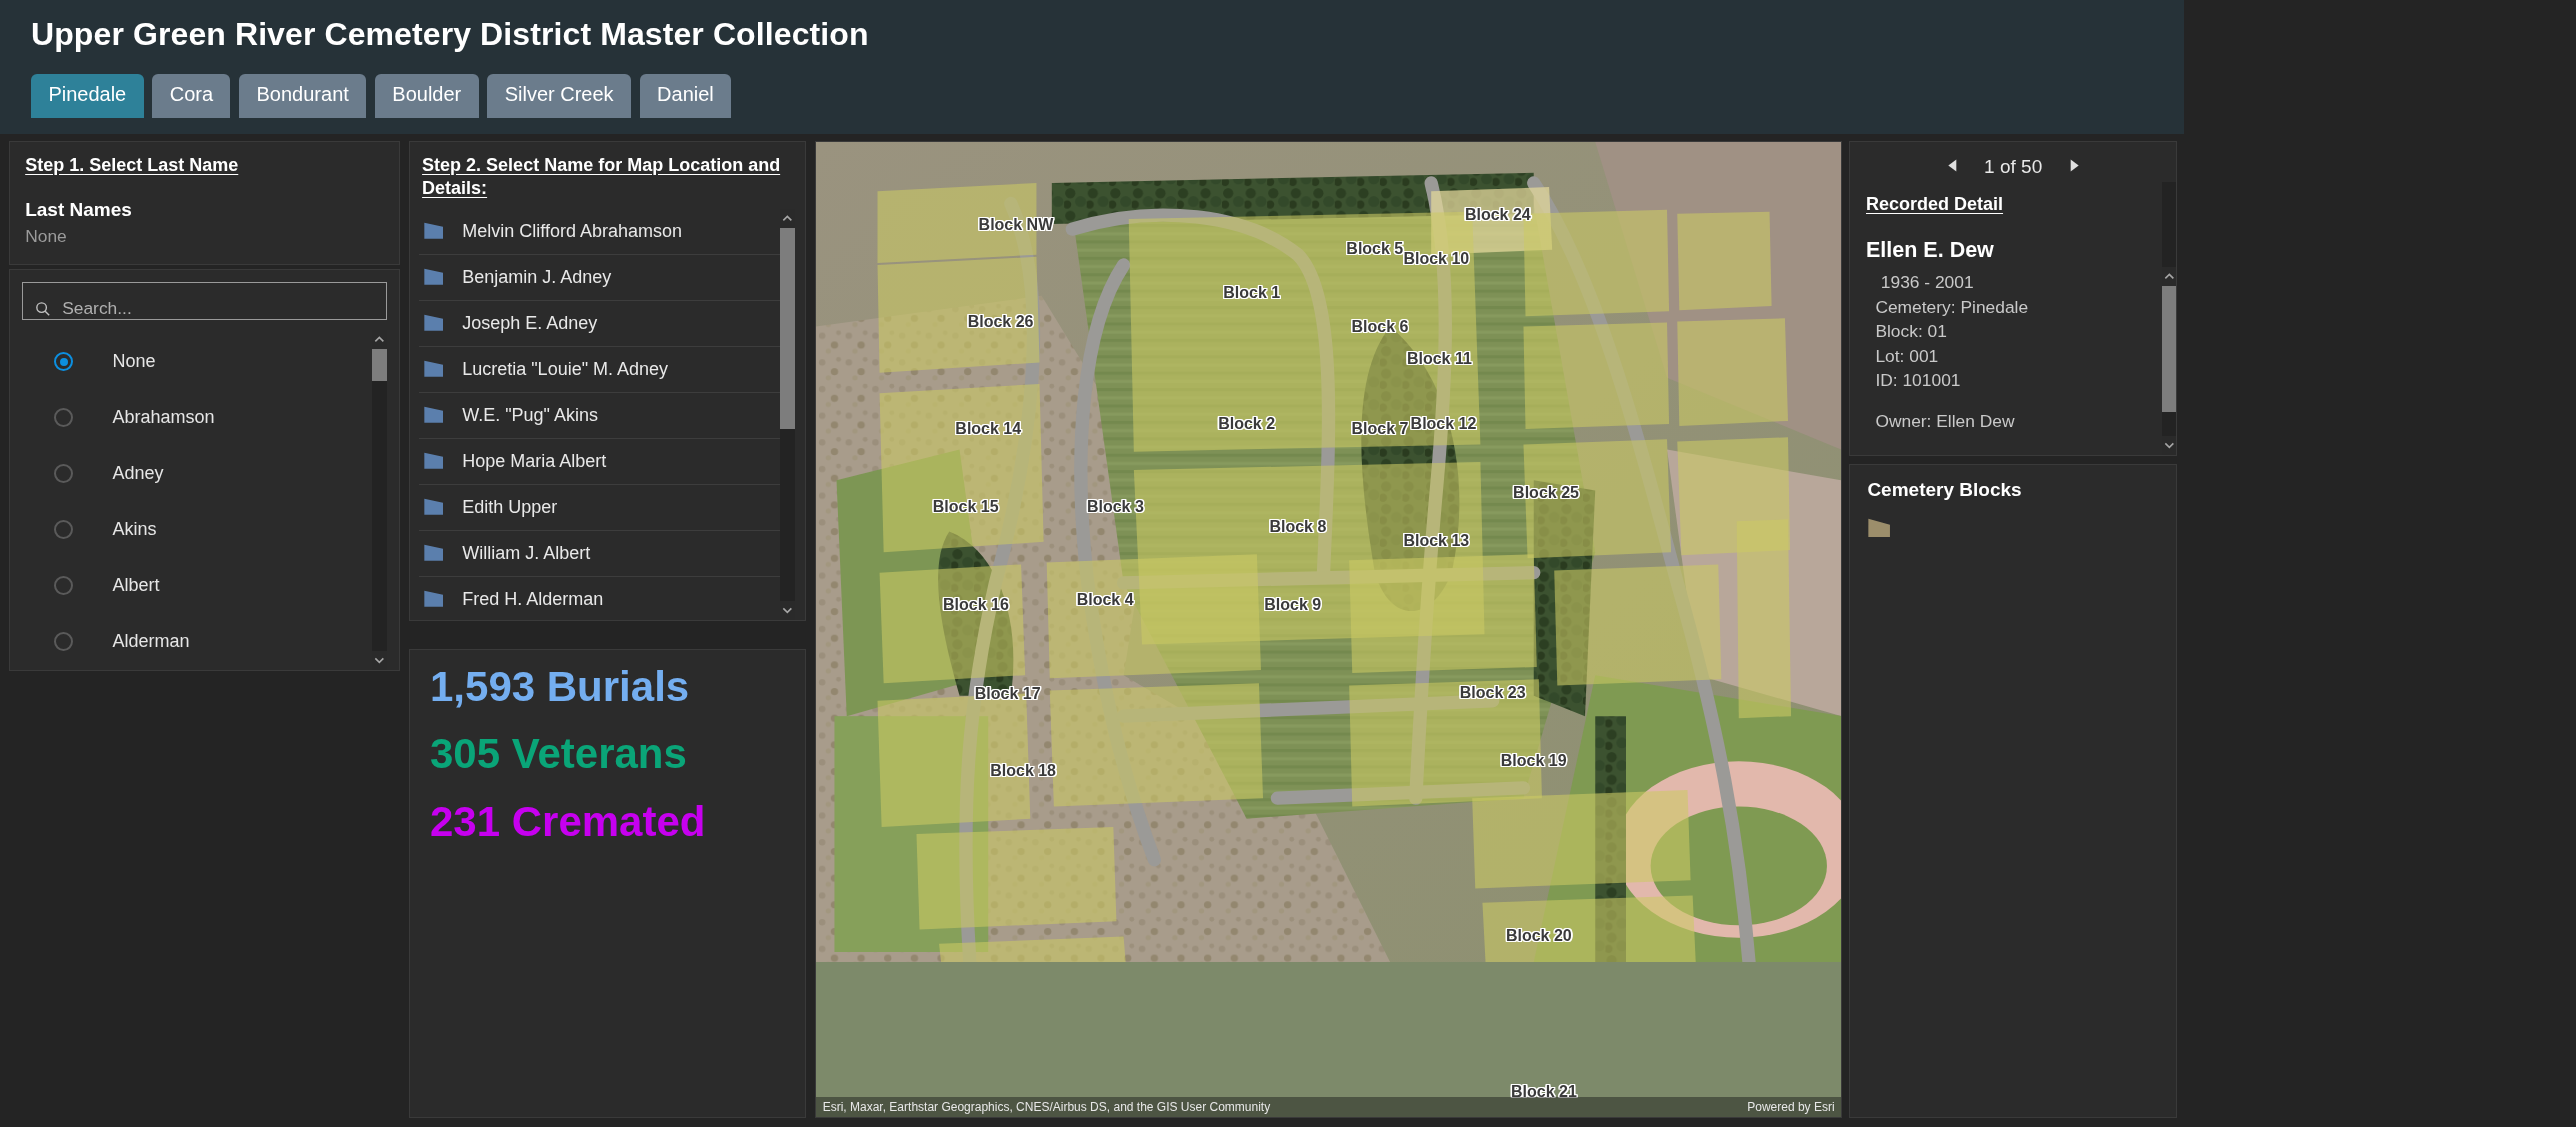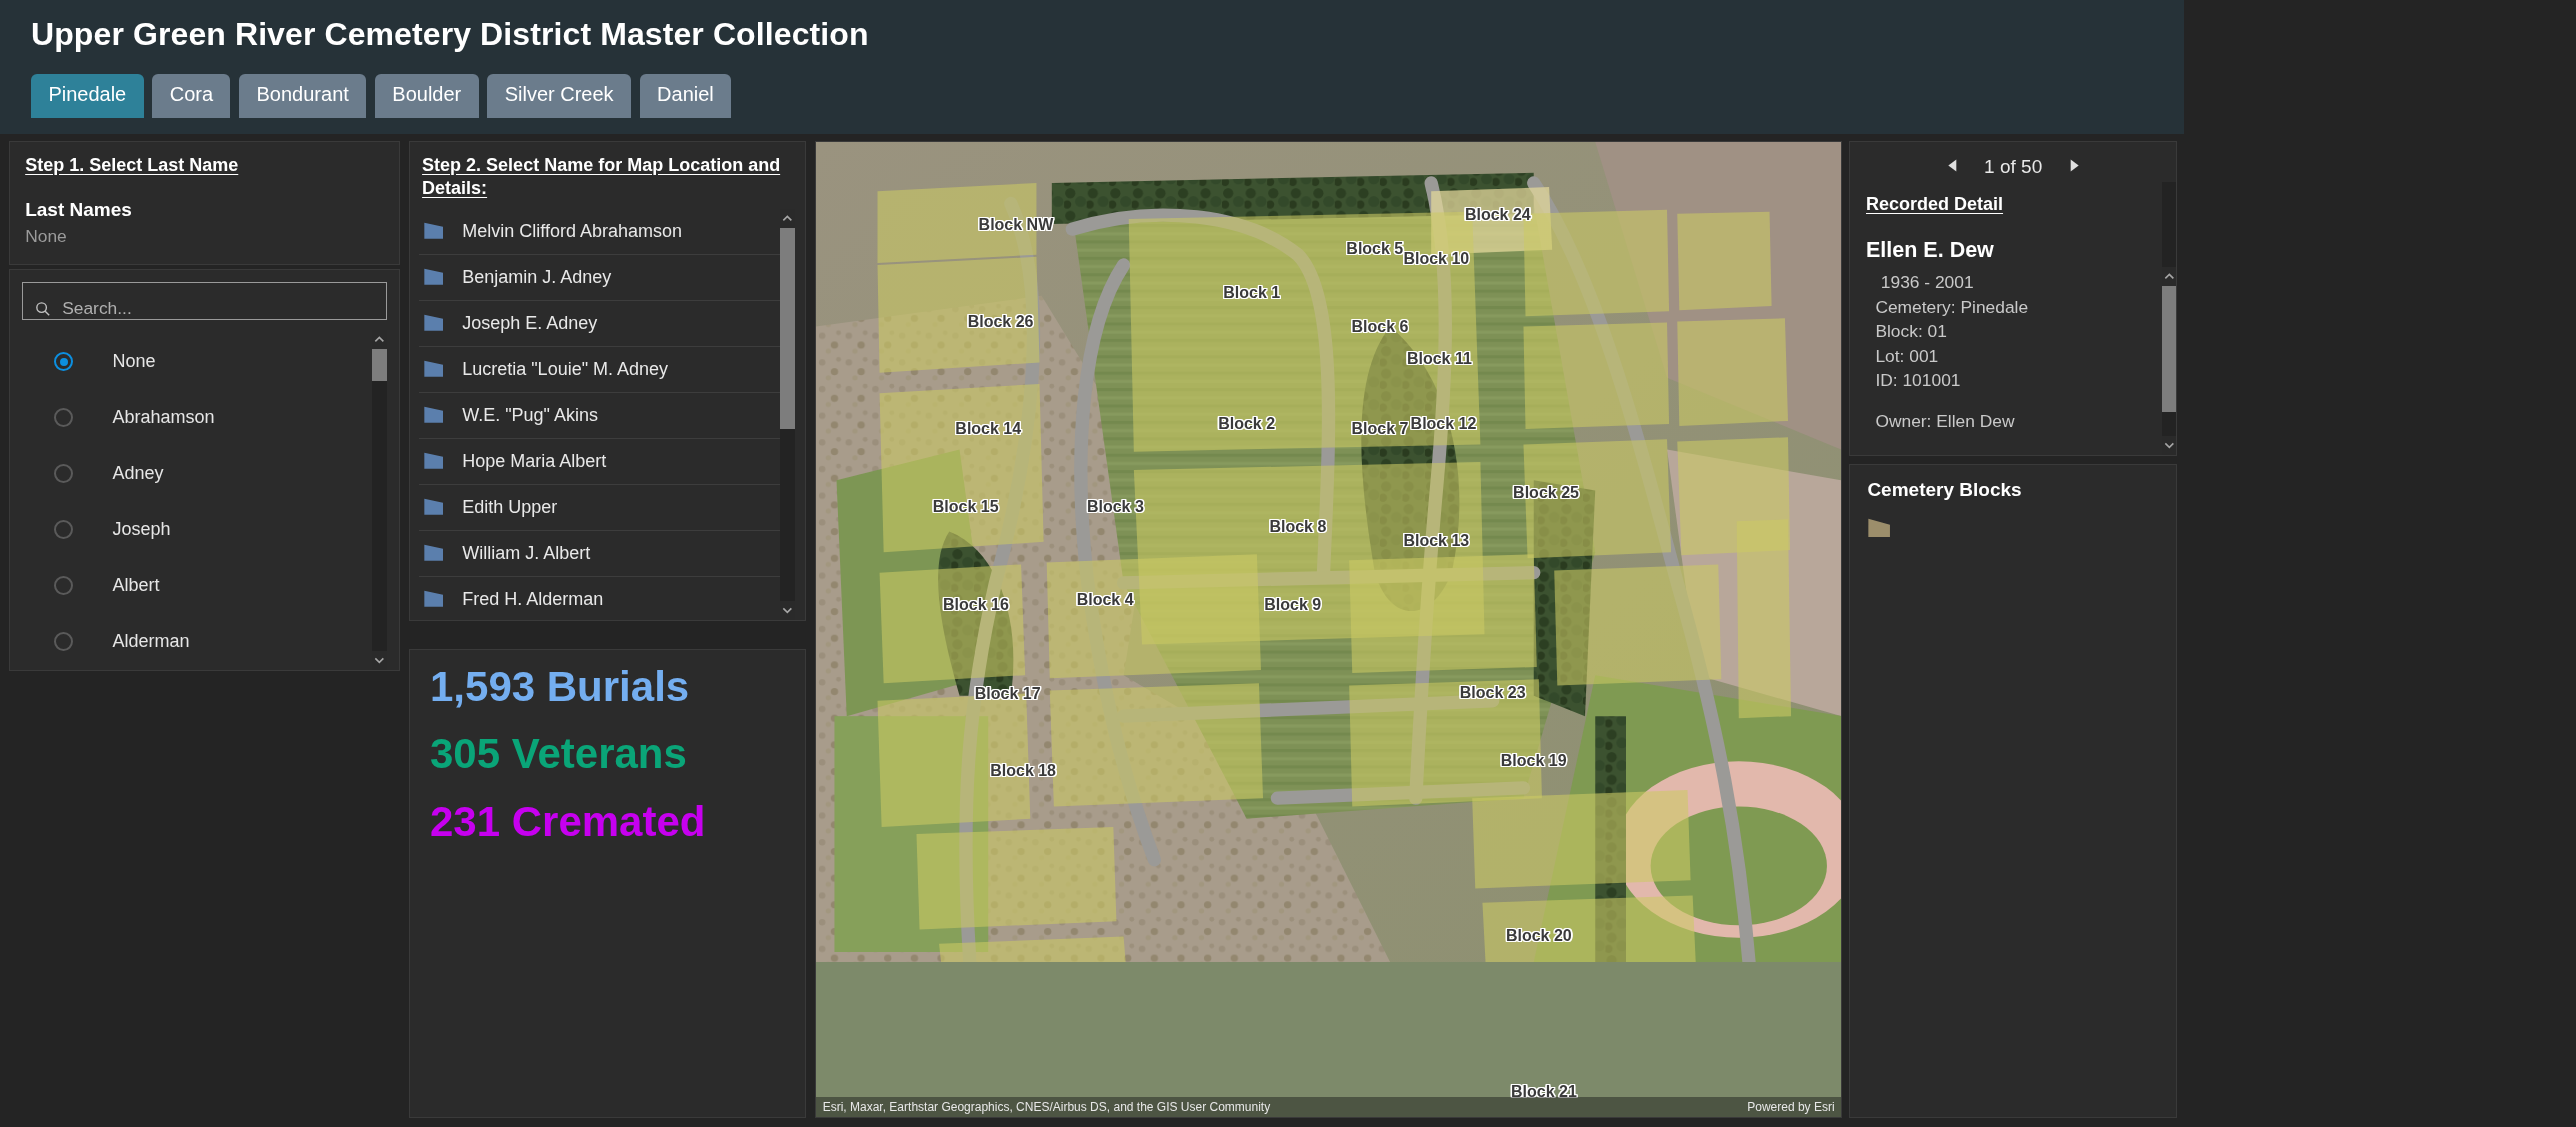--- a/index.html
+++ b/index.html
@@ -387,21 +387,21 @@
               <div class="radio-row">
                 <span class="radio-mark"></span>
                 <span class="radio-label">Abrahamson</span>
               </div>
               <div class="radio-row">
                 <span class="radio-mark"></span>
                 <span class="radio-label">Adney</span>
               </div>
               <div class="radio-row">
                 <span class="radio-mark"></span>
-                <span class="radio-label">Joseph</span>
+                <span class="radio-label">Akins</span>
               </div>
               <div class="radio-row">
                 <span class="radio-mark"></span>
                 <span class="radio-label">Albert</span>
               </div>
               <div class="radio-row">
                 <span class="radio-mark"></span>
                 <span class="radio-label">Alderman</span>
               </div>
             </div>

